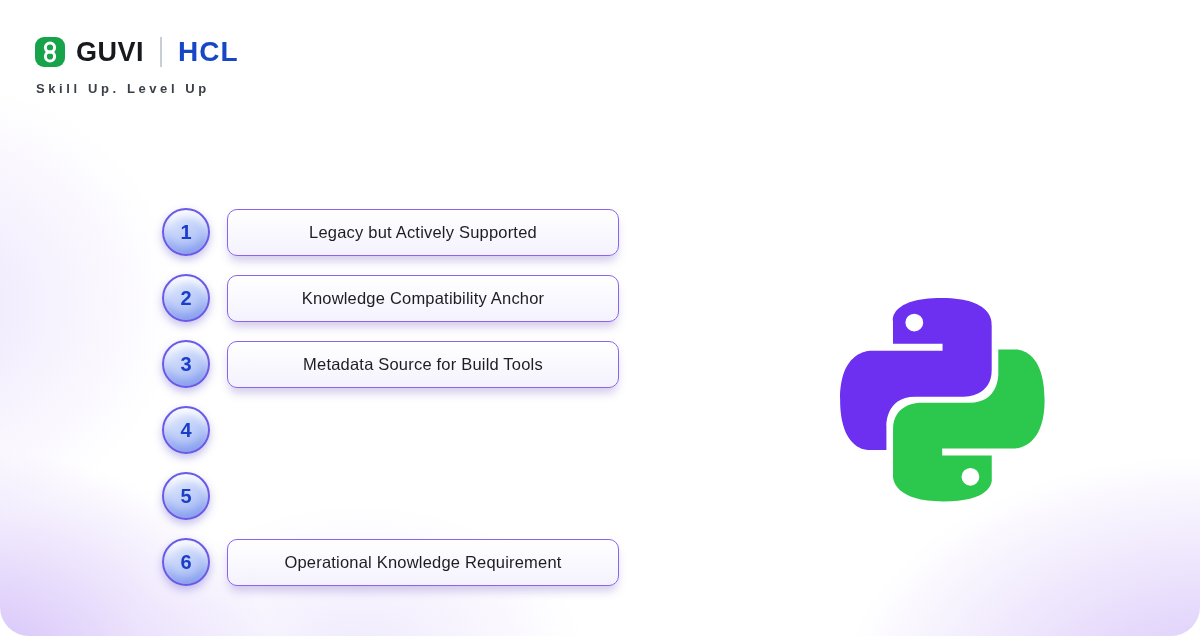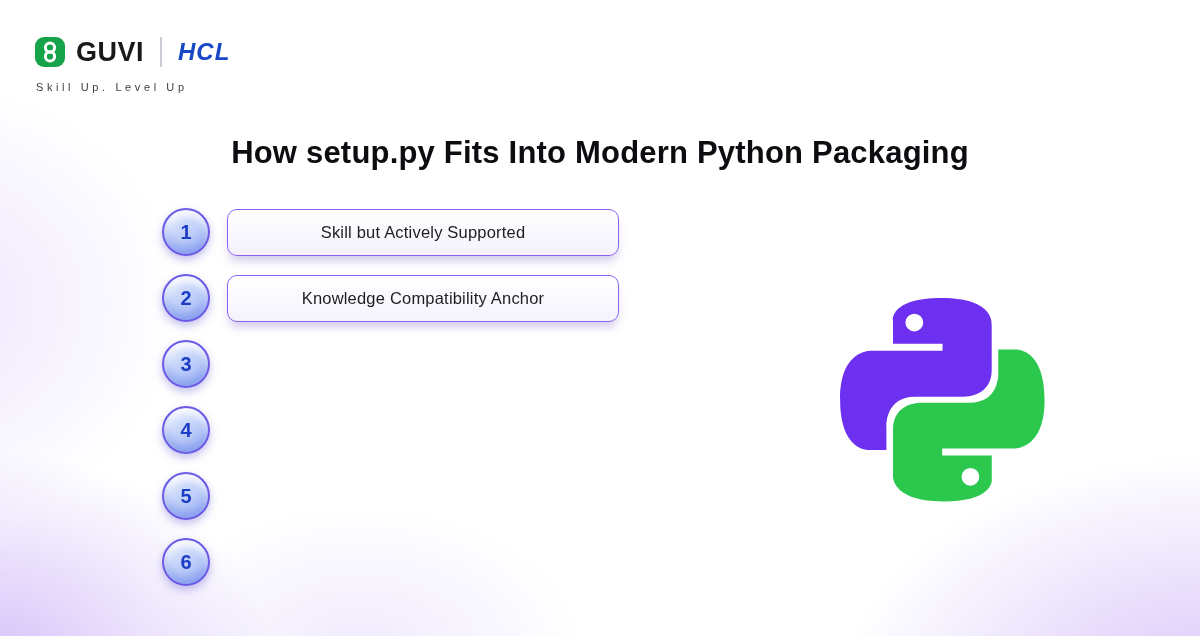--- a/index.html
+++ b/index.html
@@ -7,41 +7,42 @@
   .canvas{
     position:relative;
     width:1200px;height:636px;
     overflow:hidden;
     background:
       radial-gradient(430px 320px at -2% 106%, rgba(173,134,244,0.55), rgba(173,134,244,0) 70%),
       radial-gradient(520px 340px at 101% 110%, rgba(173,134,244,0.48), rgba(173,134,244,0) 72%),
       radial-gradient(360px 320px at -6% 48%, rgba(196,170,248,0.30), rgba(196,170,248,0) 70%),
       radial-gradient(300px 200px at 30% 103%, rgba(196,170,248,0.25), rgba(196,170,248,0) 75%),
       #ffffff;
+    border-radius: 29px;
   }
 
   
   .logo-row{
     position:absolute;left:34px;top:36px;
     display:flex;align-items:center;gap:10px;
   }
   .guvi-icon{width:32px;height:32px;display:block;}
   .brand-guvi{
     font-size:27px;font-weight:700;color:#17191c;letter-spacing:0.5px;
   }
   .brand-divider{
     width:2px;height:30px;background:#c9cdd4;margin:0 6px;
   }
   .brand-hcl{
-    font-size:24px;font-weight:700;font-style:italic;
+    font-size:28px;font-weight:700;
     color:#1847c6;letter-spacing:1px;
   }
   .tagline{
     position:absolute;left:36px;top:81px;
-    font-size:11px;color:#3a3f45;letter-spacing:3.6px;font-weight:400;
+    font-size:13px;color:#3a3f45;letter-spacing:3.6px;font-weight:700;
   }
 
   
   .title{
     position:absolute;left:0;top:135px;width:1200px;
     text-align:center;
     font-size:31px;font-weight:700;color:#0c0d10;letter-spacing:0.2px;
   }
 
   
@@ -89,48 +90,49 @@
         <circle cx="16" cy="11.6" r="4.6"></circle>
         <circle cx="16" cy="20.4" r="4.6"></circle>
       </g>
     </svg>
     <span class="brand-guvi">GUVI</span>
     <span class="brand-divider"></span>
     <span class="brand-hcl">HCL</span>
   </div>
   <div class="tagline">Skill Up. Level Up</div>
 
-  <div class="title">How setup.py Fits Into Modern Python Packaging</div>
 
   <div class="list">
 
     <div class="row">
       <div class="badge">1</div>
-      <div class="pill">Skill but Actively Supported</div>
+      <div class="pill">Legacy but Actively Supported</div>
     </div>
 
     <div class="row">
       <div class="badge">2</div>
       <div class="pill">Knowledge Compatibility Anchor</div>
     </div>
 
     <div class="row">
       <div class="badge">3</div>
+      <div class="pill">Metadata Source for Build Tools</div>
     </div>
 
     <div class="row">
       <div class="badge">4</div>
     </div>
 
     <div class="row">
       <div class="badge">5</div>
     </div>
 
     <div class="row">
       <div class="badge">6</div>
+      <div class="pill">Operational Knowledge Requirement</div>
     </div>
 
   </div>
 
   <svg class="python-logo" viewBox="0 0 256 255" aria-hidden="true">
     <path fill-rule="evenodd" d="M126.916.072c-64.832 0-60.784 28.115-60.784 28.115l.072 29.128h61.868v8.745H41.631S.145 61.355.145 126.77c0 65.417 36.21 63.097 36.21 63.097h21.61v-30.356s-1.165-36.21 35.632-36.21h61.362s34.475.557 34.475-33.319V33.97S194.67.072 126.916.072zM92.802 19.66a11.12 11.12 0 0 1 11.13 11.13 11.12 11.12 0 0 1-11.13 11.13 11.12 11.12 0 0 1-11.13-11.13 11.12 11.12 0 0 1 11.13-11.13z" fill="#6E30F0"></path>
     <path fill-rule="evenodd" d="M128.757 254.126c64.832 0 60.784-28.115 60.784-28.115l-.072-29.127H127.6v-8.745h86.441s41.486 4.705 41.486-60.712c0-65.416-36.21-63.096-36.21-63.096h-21.61v30.355s1.165 36.21-35.632 36.21h-61.362s-34.475-.557-34.475 33.32v56.013s-5.234 33.897 62.518 33.897zm34.114-19.586a11.12 11.12 0 0 1-11.13-11.13 11.12 11.12 0 0 1 11.13-11.131 11.12 11.12 0 0 1 11.13 11.13 11.12 11.12 0 0 1-11.13 11.13z" fill="#2BC84D"></path>
   </svg>
 
 </div>

